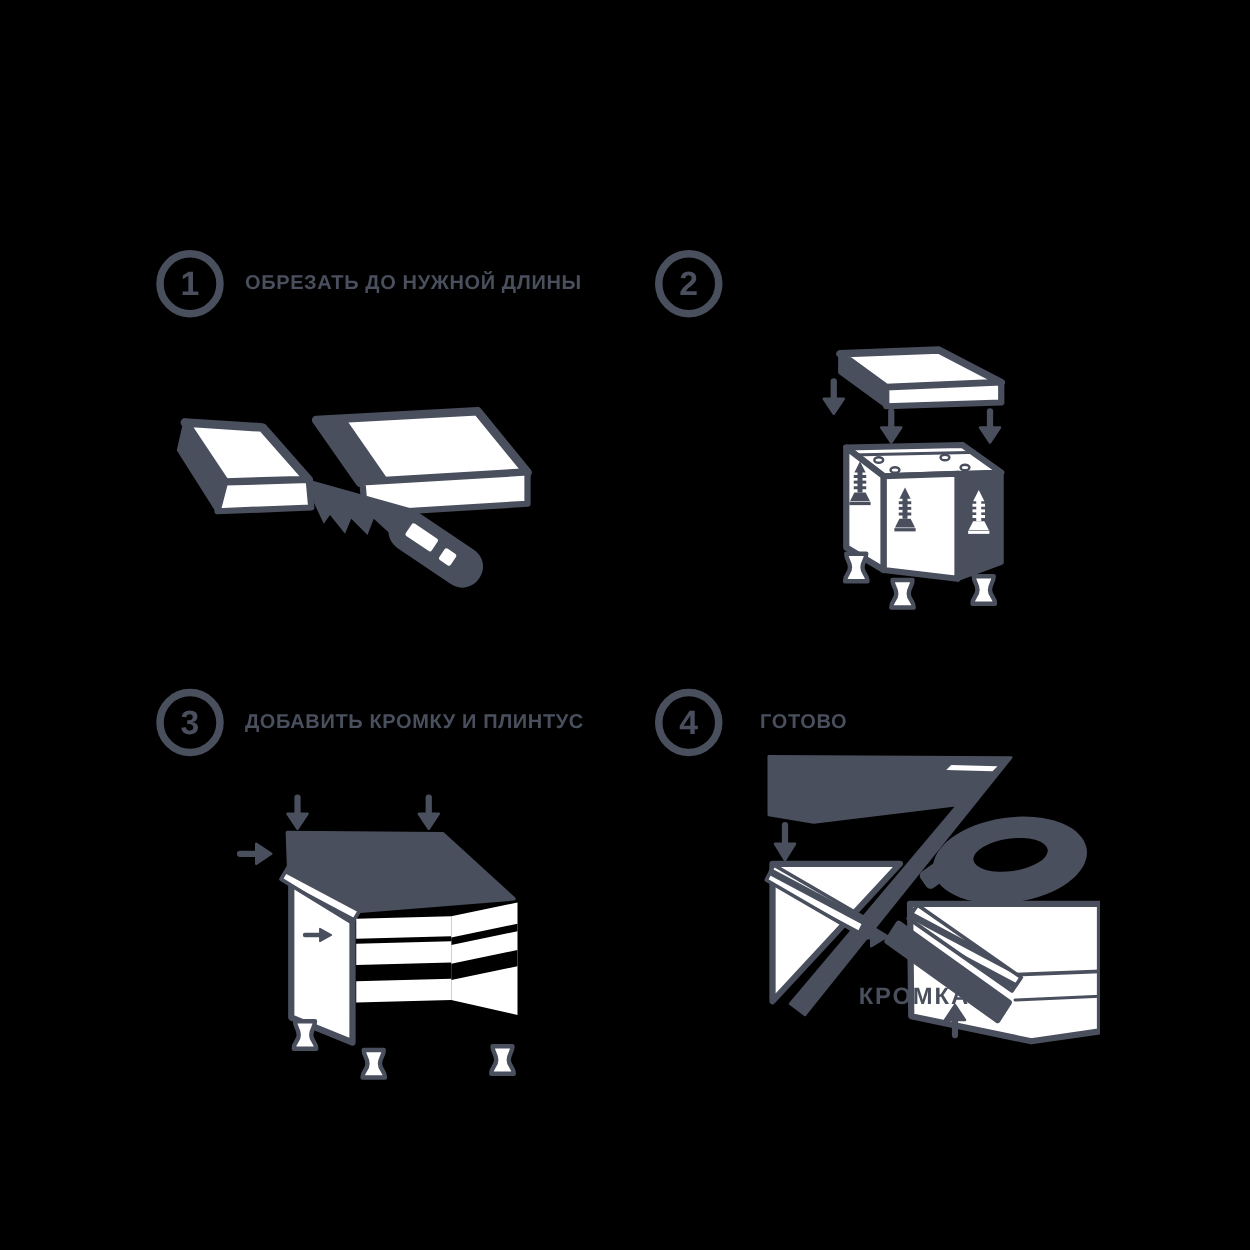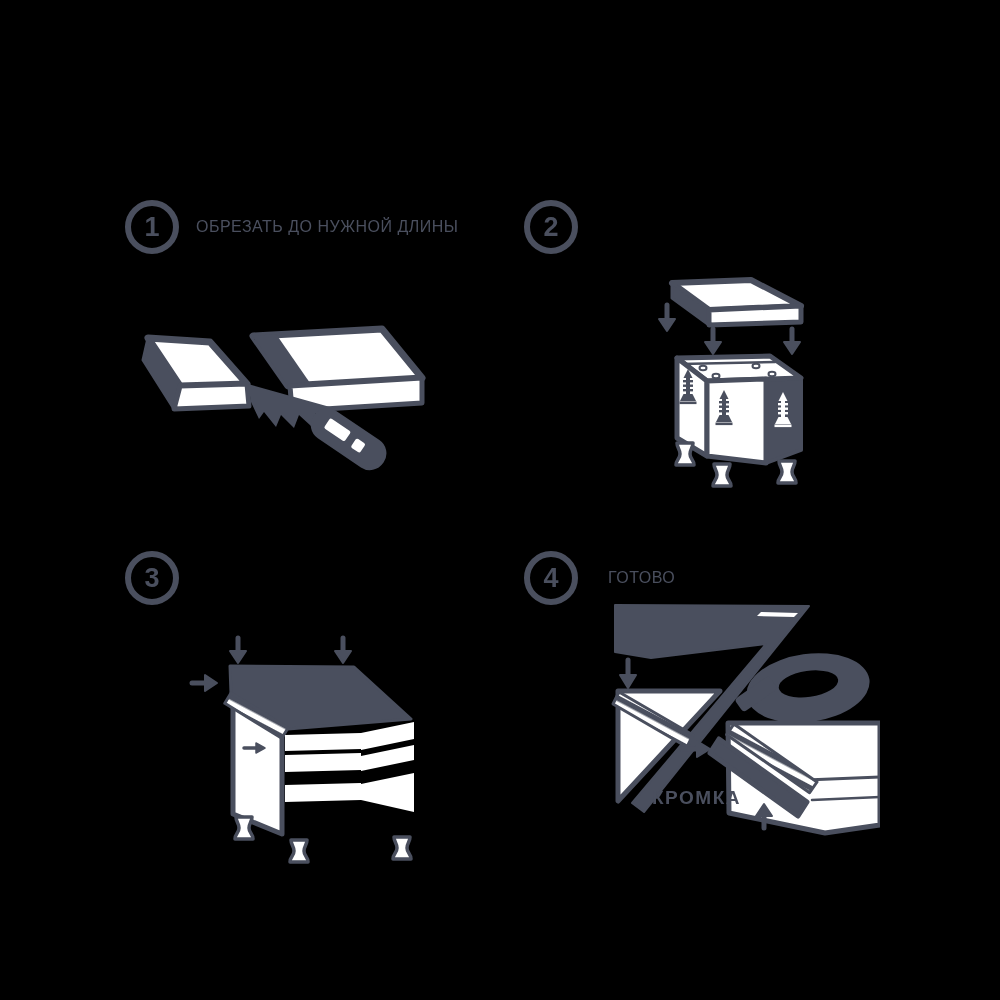--- a/index.html
+++ b/index.html
@@ -12,28 +12,28 @@
     position:relative;width:1000px;height:1000px;background:var(--bg);
     font-family:"Liberation Sans","DejaVu Sans",sans-serif;overflow:hidden;
   }
   .step-header{position:absolute;display:flex;align-items:center;height:54px;}
   .step-circle{
     box-sizing:border-box;width:54px;height:54px;border:6px solid var(--ink);
     border-radius:50%;display:flex;align-items:center;justify-content:center;
     color:var(--ink);font-size:27px;font-weight:bold;flex:0 0 auto;
   }
   .step-title{
-    margin:0;color:var(--ink);font-size:16px;font-weight:normal;
+    margin:0;color:var(--ink);font-size:16px;font-weight:bold;
     letter-spacing:.5px;text-transform:uppercase;white-space:nowrap;
   }
   .gap-s{margin-left:17px;} .gap-l{margin-left:30px;}
   .illo{position:absolute;display:block;}
   .edge-label{
     position:absolute;color:var(--ink);font-size:19px;font-weight:bold;
-    letter-spacing:1.5px;text-transform:uppercase;
+    letter-spacing:1.5px;text-transform:uppercase;margin-left:35px;
   }
   svg *{stroke-linejoin:round;stroke-linecap:round;}
 </style>
 </head>
 <body>
 
 <div class="canvas">
 
   <svg width="0" height="0" style="position:absolute" aria-hidden="true">
     <defs>
@@ -120,20 +120,21 @@
 
     <use href="#foot" transform="translate(50,175)"></use>
     <use href="#foot" transform="translate(87,196)"></use>
     <use href="#foot" transform="translate(152,193)"></use>
   </svg>
 
   <div class="step-header" style="left:125px;top:551px;">
     <div class="step-circle">
       <span>3</span>
     </div>
+    <h2 class="step-title gap-s">ДОБАВИТЬ КРОМКУ И ПЛИНТУС</h2>
   </div>
 
   <svg class="illo" style="left:178px;top:616px;" width="262" height="268" viewBox="0 0 262 268">
 
     <g fill="#4a4f5e" stroke="#4a4f5e">
       <path d="M60,22 V35" stroke-width="5" fill="none"></path>
         <path d="M52,35 H68 L60,47 Z" stroke-width="2"></path>
       <path d="M165,22 V35" stroke-width="5" fill="none"></path>
         <path d="M157,35 H173 L165,47 Z" stroke-width="2"></path>
 

